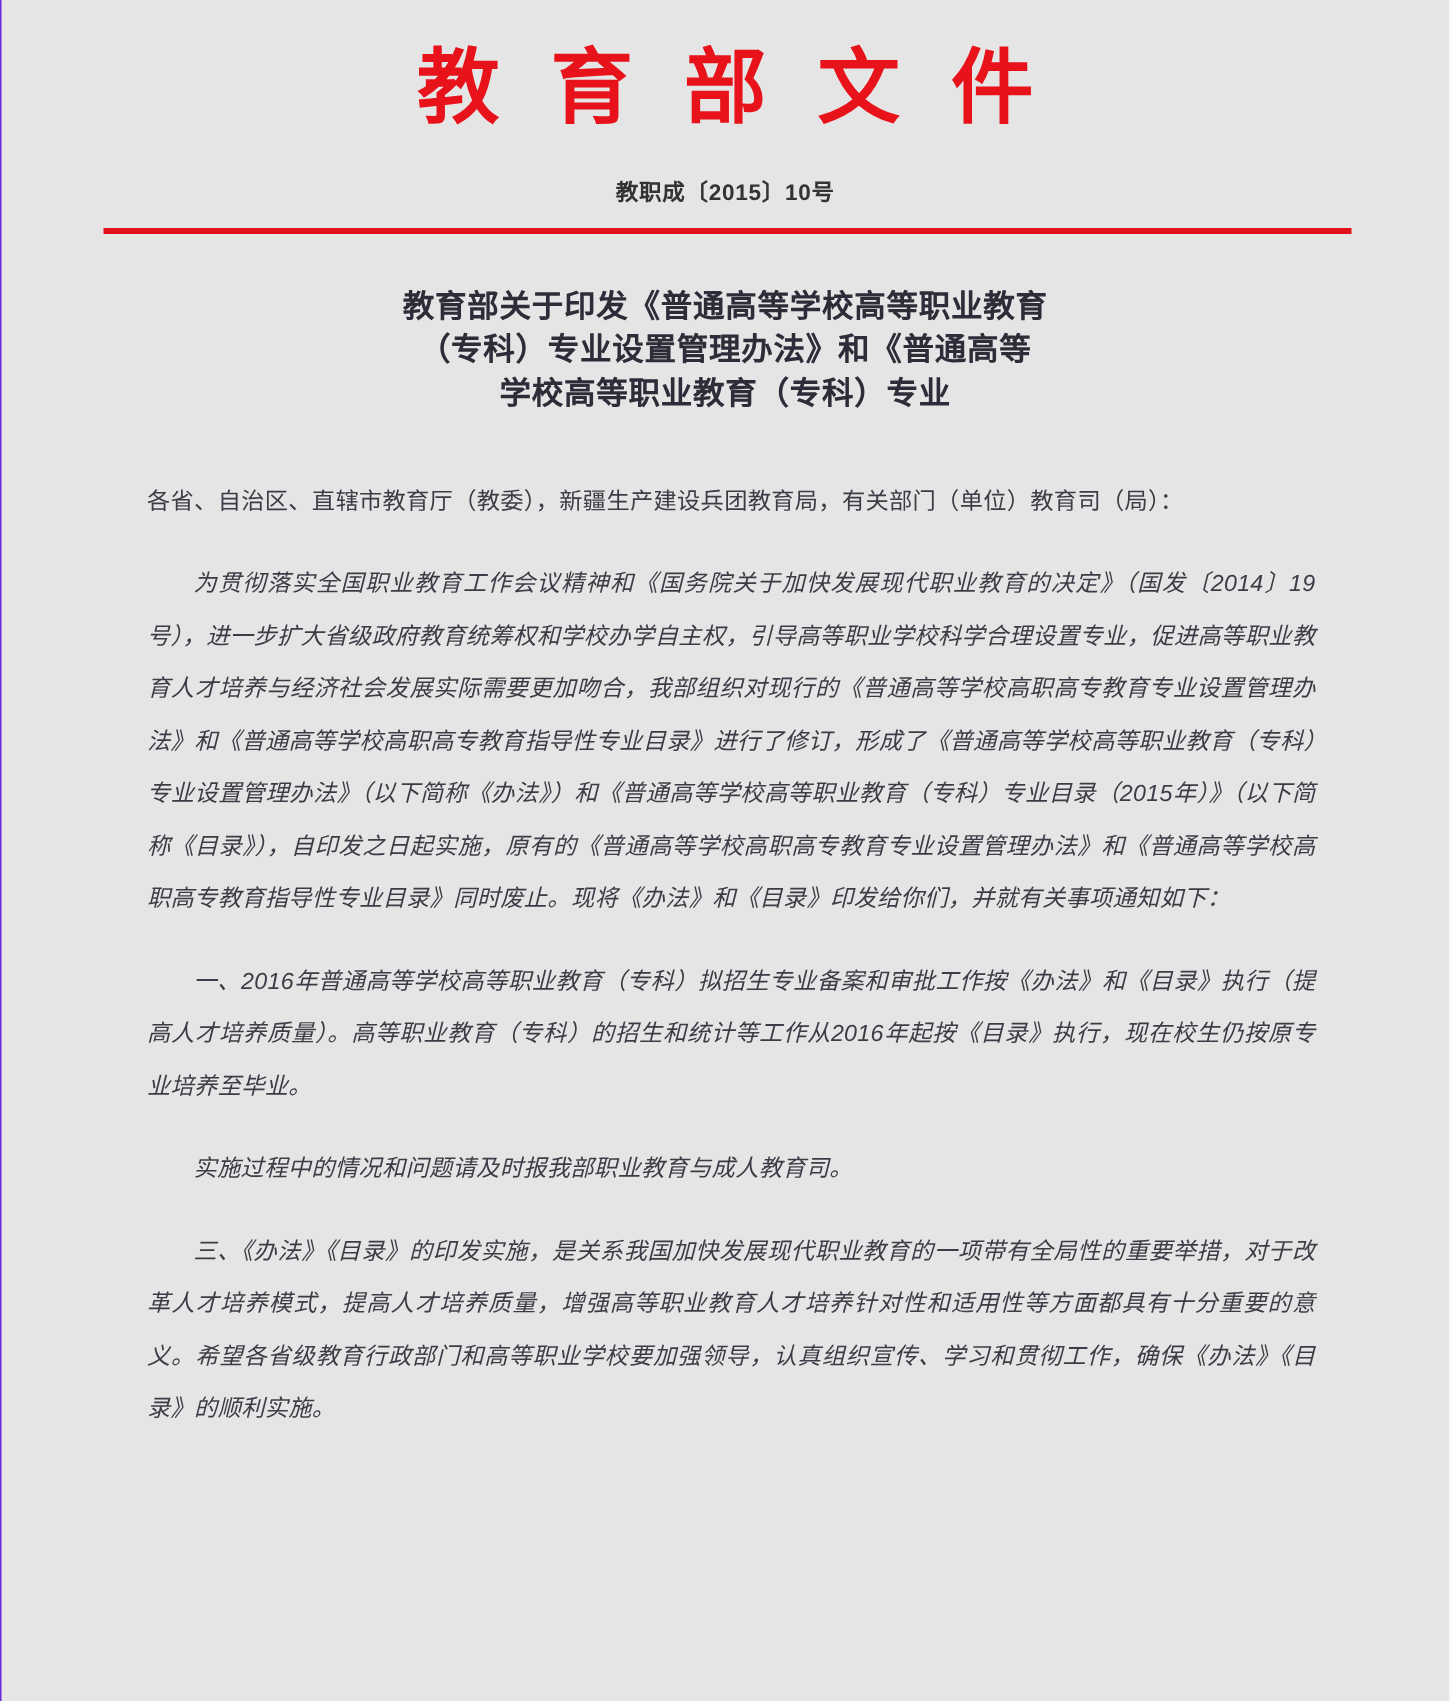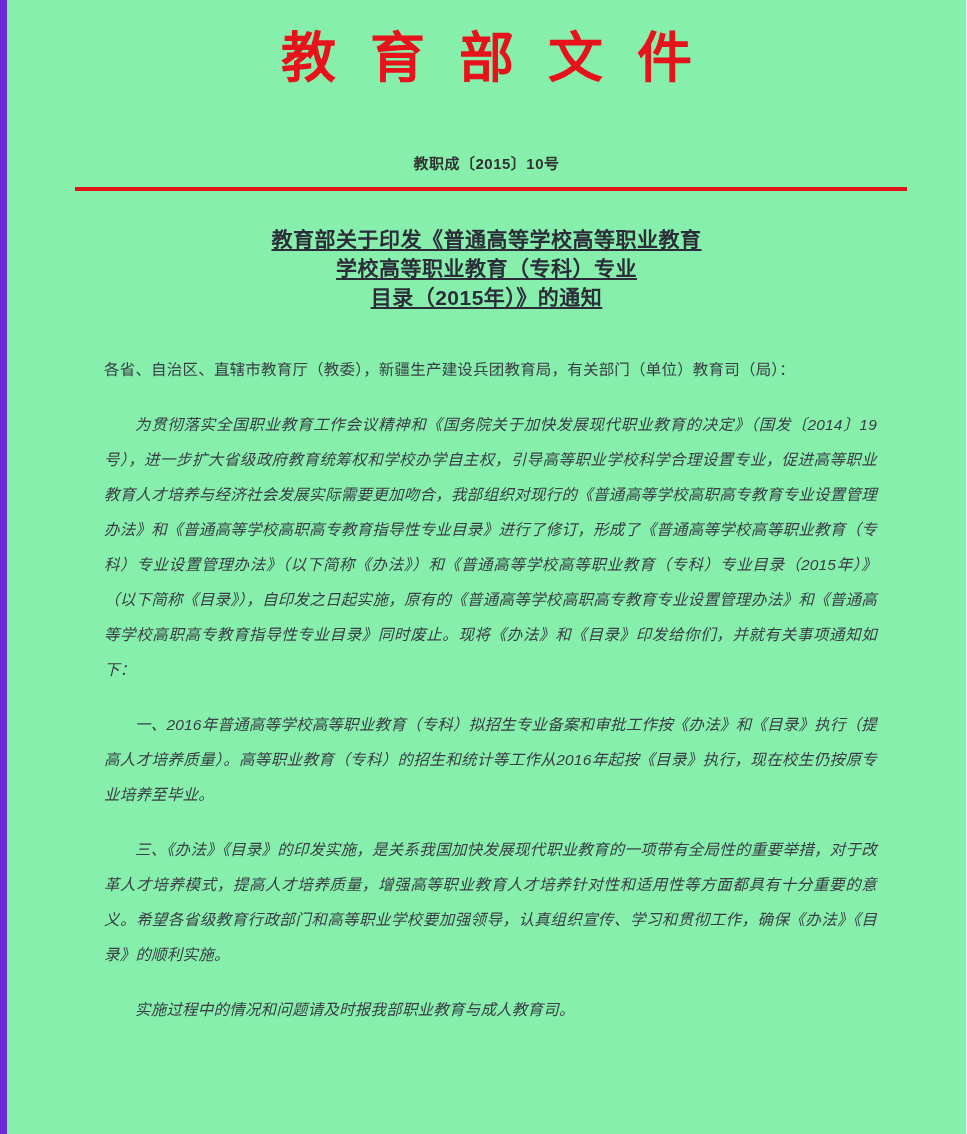--- a/index.html
+++ b/index.html
@@ -13,23 +13,23 @@
     height: 1134px;
     font-family: "Liberation Sans", "DejaVu Sans", sans-serif;
     color: #3a3a3a;
     overflow: hidden;
   }
 
   .page {
     position: relative;
     width: 967px;
     height: 1134px;
-    background: #86efac;
+    background: #e5e5e5;
     box-sizing: border-box;
-    border-left: 7px solid #6d28d9;
+    border-left: 1px solid #6d28d9;
     border-right: 1px solid #fcfcfc;
   }
 
   
   .masthead {
     text-align: center;
     padding-top: 24px;
     height: 72px;
   }
   .masthead-title {
@@ -40,21 +40,21 @@
     line-height: 68px;
     letter-spacing: 34px;
     text-indent: 34px;
     color: #E8121A;
     white-space: nowrap;
   }
 
   
   .doc-number-row {
     text-align: center;
-    margin-top: 56px;
+    margin-top: 20px;
   }
   .doc-number {
     display: inline-block;
     font-size: 15px;
     font-weight: bold;
     color: #333333;
     letter-spacing: 0.5px;
   }
 
   
@@ -74,21 +74,20 @@
     text-align: center;
     padding: 0 140px;
   }
   .title-line {
     font-size: 21px;
     font-weight: bold;
     color: #2d2d3a;
     line-height: 29px;
     letter-spacing: 0.5px;
     white-space: nowrap;
-    text-decoration: underline;
   }
 
   
   .body-area {
     margin-top: 40px;
     padding: 0 89px 0 97px;
   }
   .para {
     font-size: 15.5px;
     line-height: 35px;
@@ -122,32 +121,32 @@
   <div class="doc-number-row">
     <span class="doc-number">教职成〔2015〕10号</span>
   </div>
 
   <div class="red-rule-wrap">
     <div class="red-rule"></div>
   </div>
 
   <div class="title-block">
     <div class="title-line">教育部关于印发《普通高等学校高等职业教育</div>
+    <div class="title-line">（专科）专业设置管理办法》和《普通高等</div>
     <div class="title-line">学校高等职业教育（专科）专业</div>
-    <div class="title-line">目录（2015年）》的通知</div>
   </div>
 
   <div class="body-area">
 
     <p class="para addressee">各省、自治区、直辖市教育厅（教委），新疆生产建设兵团教育局，有关部门（单位）教育司（局）：</p>
 
     <p class="para indent gap">为贯彻落实全国职业教育工作会议精神和《国务院关于加快发展现代职业教育的决定》（国发〔2014〕19号），进一步扩大省级政府教育统筹权和学校办学自主权，引导高等职业学校科学合理设置专业，促进高等职业教育人才培养与经济社会发展实际需要更加吻合，我部组织对现行的《普通高等学校高职高专教育专业设置管理办法》和《普通高等学校高职高专教育指导性专业目录》进行了修订，形成了《普通高等学校高等职业教育（专科）专业设置管理办法》（以下简称《办法》）和《普通高等学校高等职业教育（专科）专业目录（2015年）》（以下简称《目录》），自印发之日起实施，原有的《普通高等学校高职高专教育专业设置管理办法》和《普通高等学校高职高专教育指导性专业目录》同时废止。现将《办法》和《目录》印发给你们，并就有关事项通知如下：</p>
 
     <p class="para indent gap">一、2016年普通高等学校高等职业教育（专科）拟招生专业备案和审批工作按《办法》和《目录》执行（提高人才培养质量）。高等职业教育（专科）的招生和统计等工作从2016年起按《目录》执行，现在校生仍按原专业培养至毕业。</p>
 
 
+    <p class="para indent gap">实施过程中的情况和问题请及时报我部职业教育与成人教育司。</p>
+
     <p class="para indent gap">三、《办法》《目录》的印发实施，是关系我国加快发展现代职业教育的一项带有全局性的重要举措，对于改革人才培养模式，提高人才培养质量，增强高等职业教育人才培养针对性和适用性等方面都具有十分重要的意义。希望各省级教育行政部门和高等职业学校要加强领导，认真组织宣传、学习和贯彻工作，确保《办法》《目录》的顺利实施。</p>
-
-    <p class="para indent gap">实施过程中的情况和问题请及时报我部职业教育与成人教育司。</p>
 
   </div>
 
 </div>
 
 </body></html>

